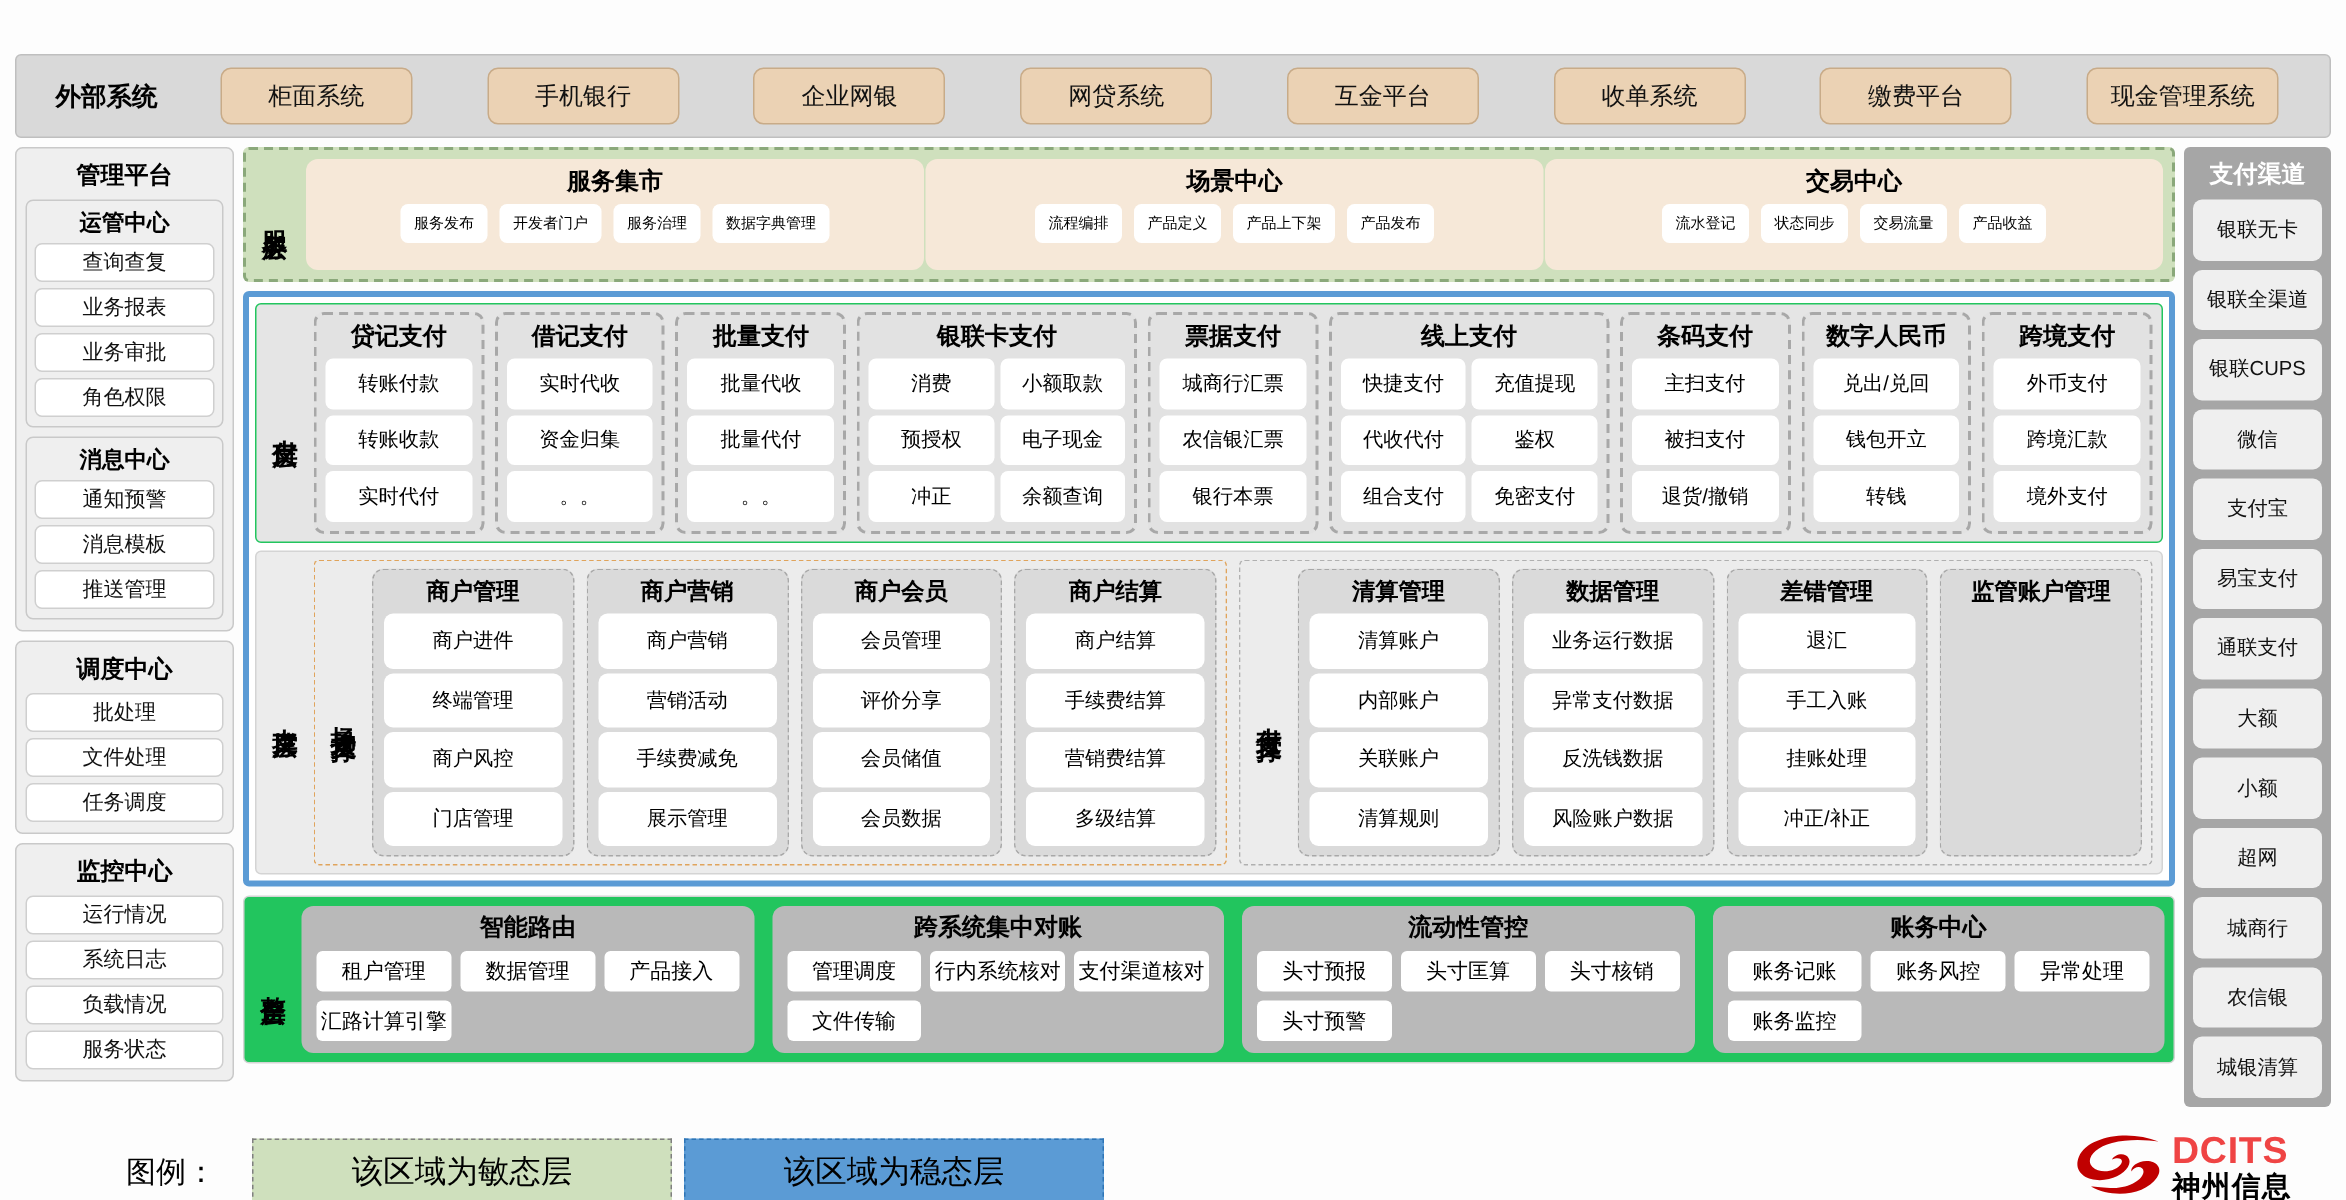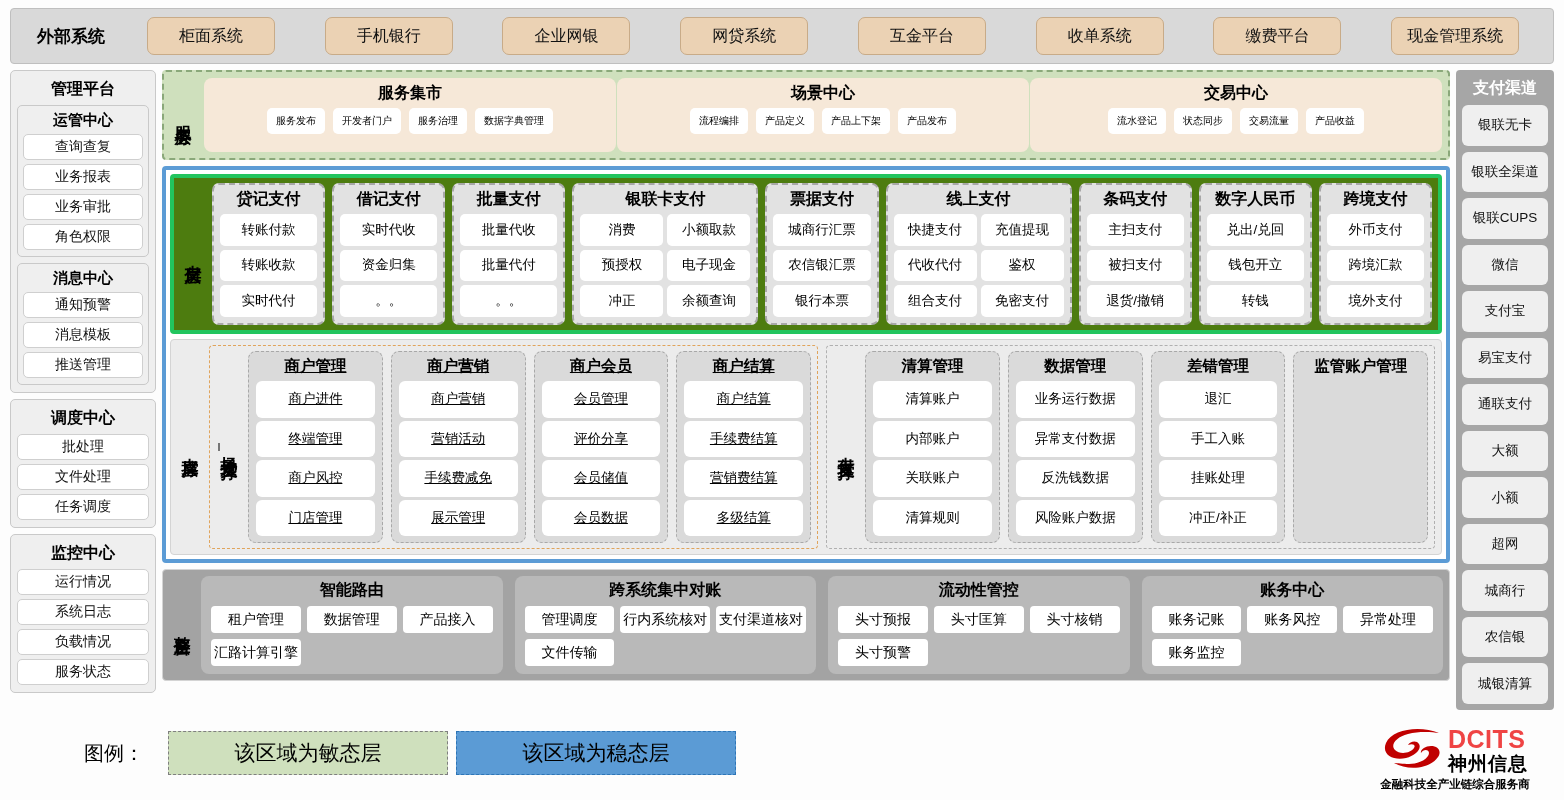--- a/index.html
+++ b/index.html
@@ -8,21 +8,21 @@
     background: #fdfdfd;
     font-family: "Liberation Sans", "DejaVu Sans", sans-serif;
     overflow: hidden;
     position: relative;
   }
   .page { width: 1564px; height: 800px; position: relative; padding: 8px 10px 0 10px; }
 
   
   .ext-bar {
     height: 56px; background: #d9d9d9; border: 1px solid #bfbfbf; border-radius: 4px;
-    display: flex; align-items: center; padding: 0 14px; gap: 10px;
+    display: flex; align-items: center; padding: 0 14px; gap: 10px; margin-top: 28px;
   }
   .ext-title { font-size: 17px; font-weight: bold; color: #000; width: 92px; flex: none; text-align:center;}
   .ext-items { display:flex; flex: 1; justify-content: space-around; gap: 10px; }
   .ext-chip {
     background: #ebd2b4; border: 1px solid #c8ab88; border-radius: 7px;
     height: 38px; min-width: 128px; padding: 0 12px;
     display: flex; align-items: center; justify-content: center;
     font-size: 16px; color: #111; white-space: nowrap;
   }
 
@@ -76,21 +76,21 @@
   }
 
   
   .stable-region {
     border: 4px solid #5b9bd5; border-radius: 4px; background: #ffffff;
     padding: 4px; display: flex; flex-direction: column; gap: 5px;
   }
 
   
   .pay-layer {
-    background: #4d7c0f; border: 4px solid #22c55e; border-radius: 4px;
+    background: #e5e5e5; border: 1px solid #22c55e; border-radius: 4px;
     padding: 5px 6px; display: flex; gap: 6px; align-items: stretch; height: 160px;
   }
   .pay-groups { flex: 1; display: flex; gap: 7px; align-items: stretch; }
   .pay-group {
     background: #e2e2e2; border: 2px dashed #a8a8a8; border-radius: 7px;
     padding: 2px 6px 6px; display: flex; flex-direction: column; align-items: center; flex: 1 1 0;
   }
   .pay-group.w2 { flex: 1.75 1 0; }
   .pay-group-title { font-size: 16px; font-weight: bold; padding: 2px 0 4px; white-space: nowrap; }
   .pay-cells { display: grid; gap: 4px; width: 100%; flex: 1; }
@@ -105,37 +105,37 @@
   
   .support-layer {
     background: #ececec; border: 1px solid #d4d4d4; border-radius: 4px;
     padding: 5px 6px; display: flex; gap: 6px; align-items: stretch; height: 216px;
   }
   .sup-wrap { flex: 1; display: flex; gap: 8px; }
   .sup-zone {
     flex: 1; display: flex; gap: 6px; align-items: stretch;
     border: 1.5px dashed #b0b0b0; border-radius: 4px; padding: 5px 6px;
   }
-  .sup-zone.scene { border-color: #e0a45c; text-decoration: underline; }
+  .sup-zone.scene { border-color: #e0a45c; }
   .sup-groups { flex: 1; display: flex; gap: 8px; }
   .sup-group {
     flex: 1 1 0; background: #dadada; border: 1.5px dashed #a8a8a8; border-radius: 8px;
     padding: 2px 7px 6px; display: flex; flex-direction: column; align-items: center;
   }
   .sup-group-title { font-size: 15.5px; font-weight: bold; padding: 2px 0 4px; white-space: nowrap; }
   .sup-cells { display: flex; flex-direction: column; gap: 3px; width: 100%; flex: 1; }
   .sup-cell {
     background: #fff; border-radius: 6px; flex: 1;
     display:flex; align-items:center; justify-content:center;
     font-size: 13.5px; white-space: nowrap;
   }
 
   
   .integ-layer {
-    background: #a3a3a3; border: 1px solid #d4d4d4; border-radius: 4px;
+    background: #22c55e; border: 1px solid #d4d4d4; border-radius: 4px;
     padding: 6px; display: flex; gap: 6px; align-items: stretch; height: 112px;
   }
   .integ-groups { flex: 1; display: flex; gap: 12px; }
   .integ-group {
     flex: 1 1 0; background: #b9b9b9; border-radius: 8px;
     padding: 2px 10px 8px; display: flex; flex-direction: column; align-items: center;
   }
   .integ-title { font-size: 16px; font-weight: bold; padding: 2px 0 5px; }
   .integ-cells { display: grid; grid-template-columns: 1fr 1fr 1fr; gap: 6px; width: 100%; flex: 1; }
   .integ-cell {

